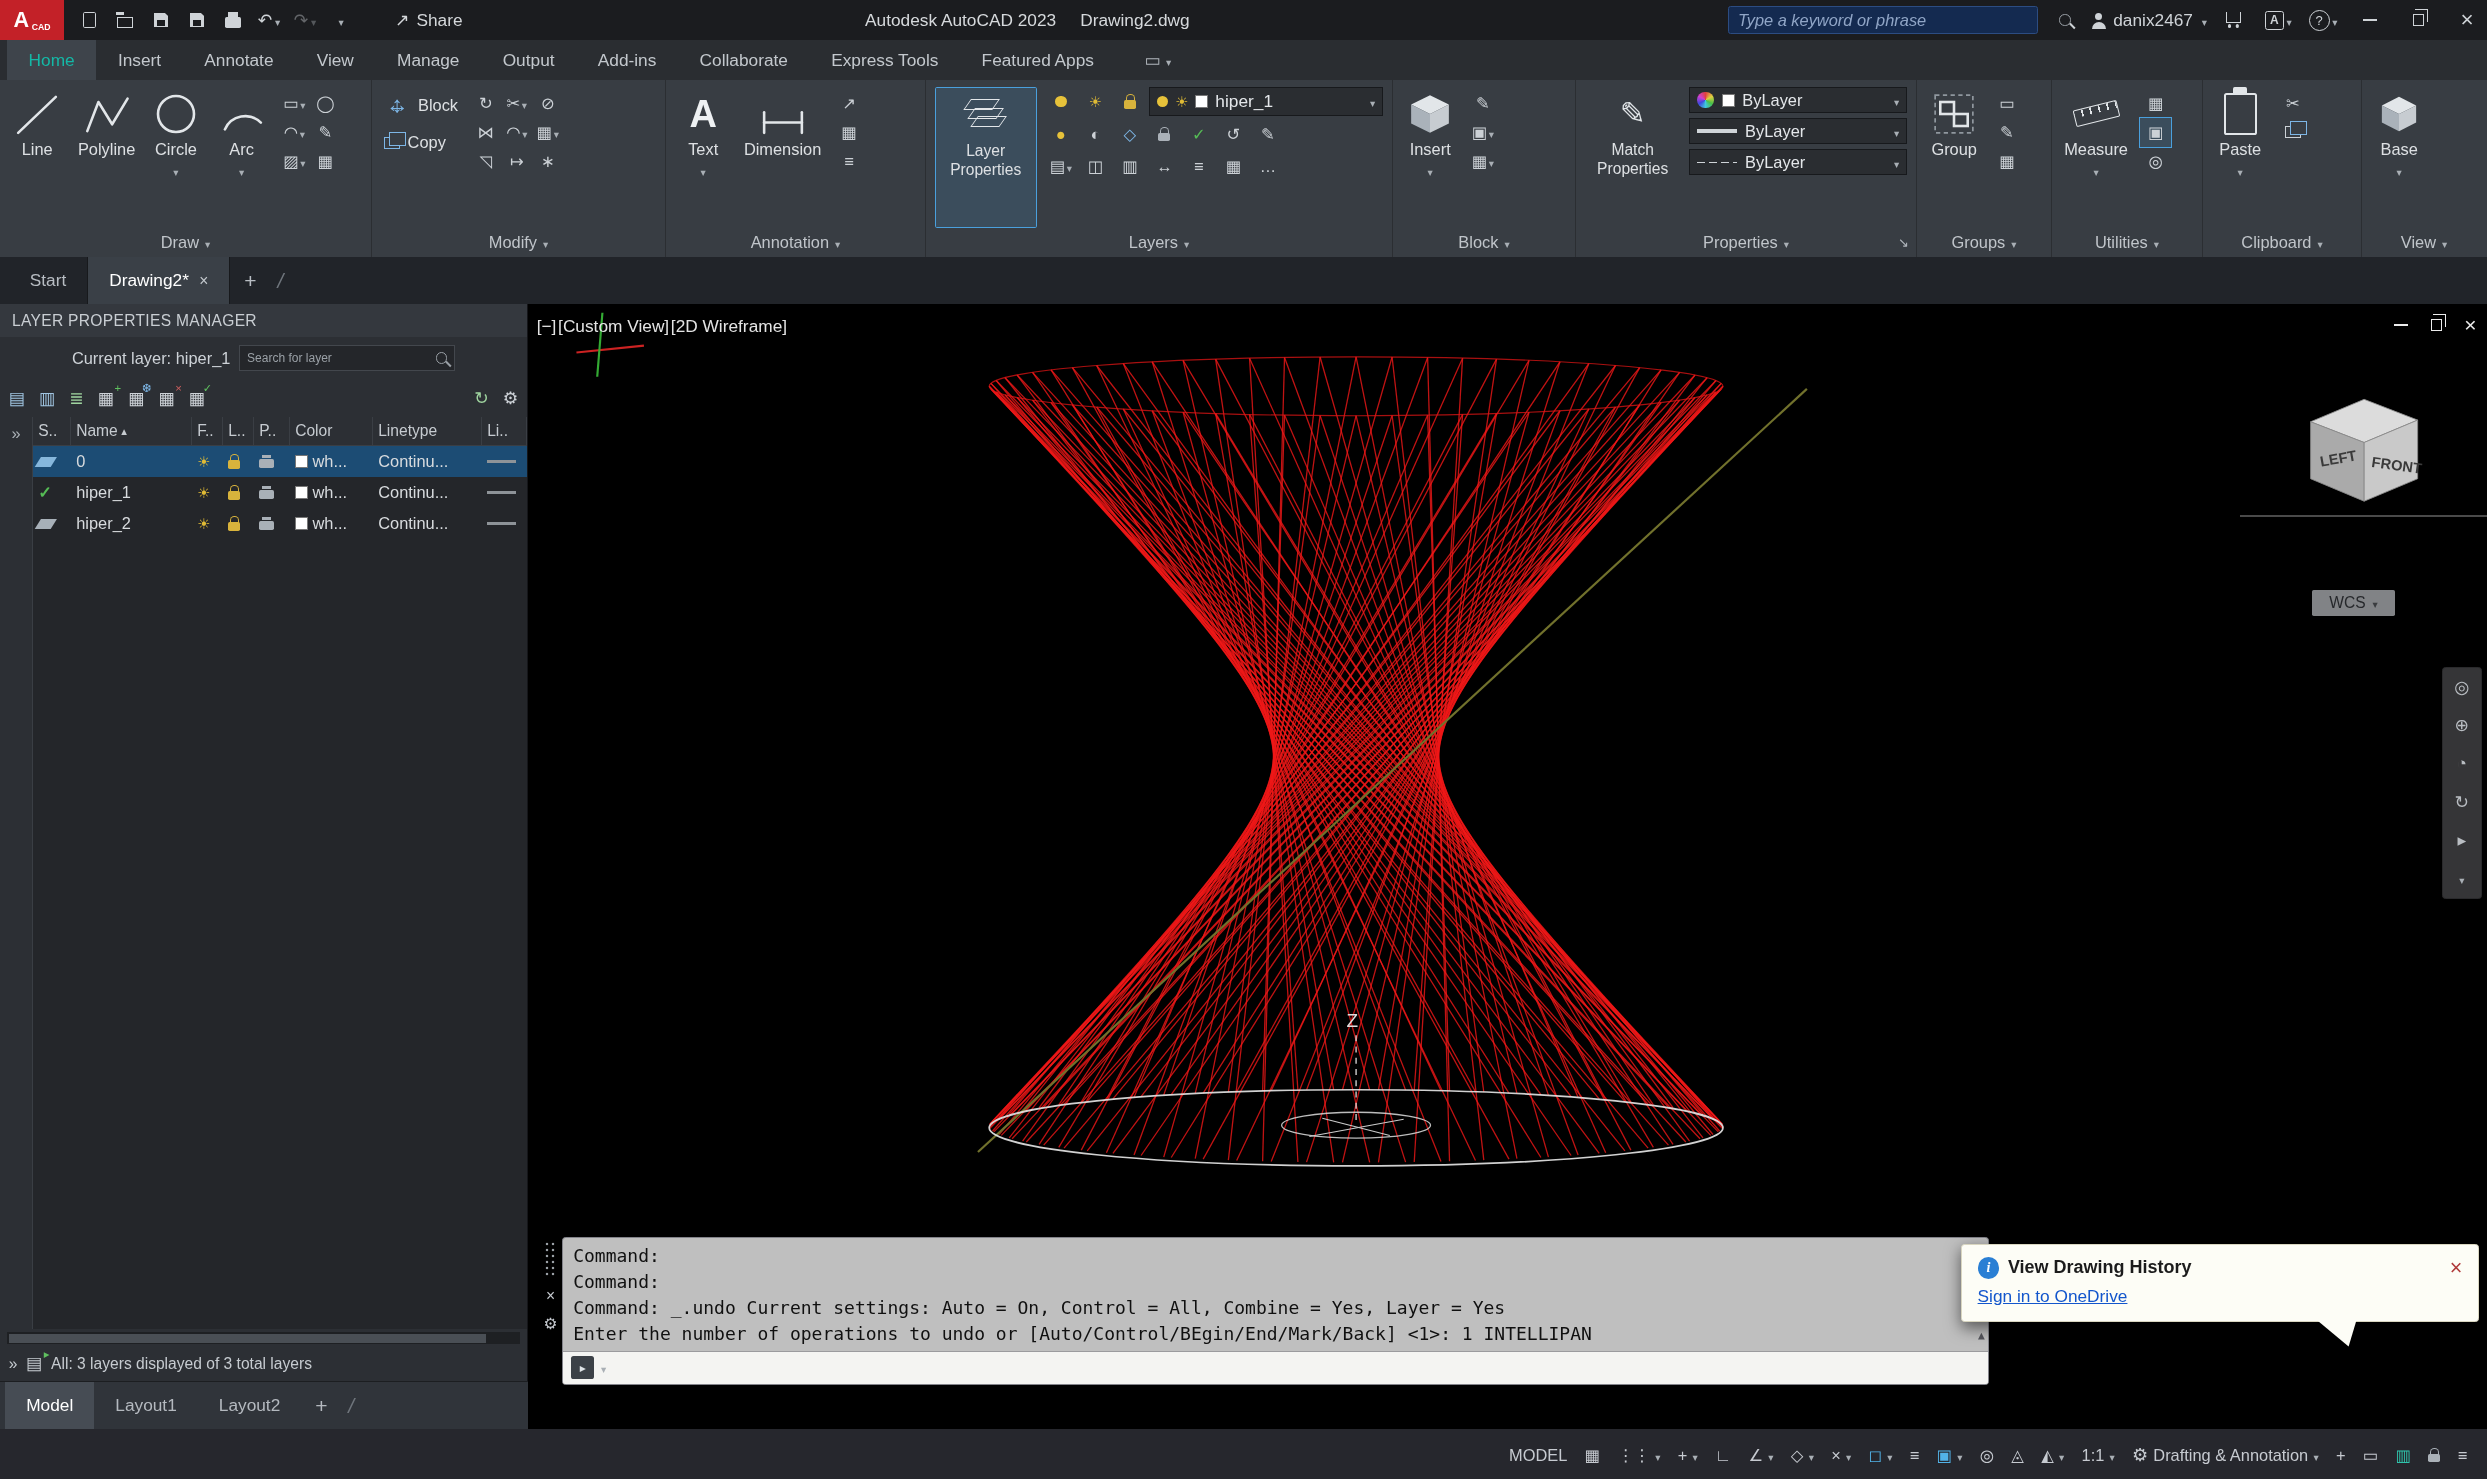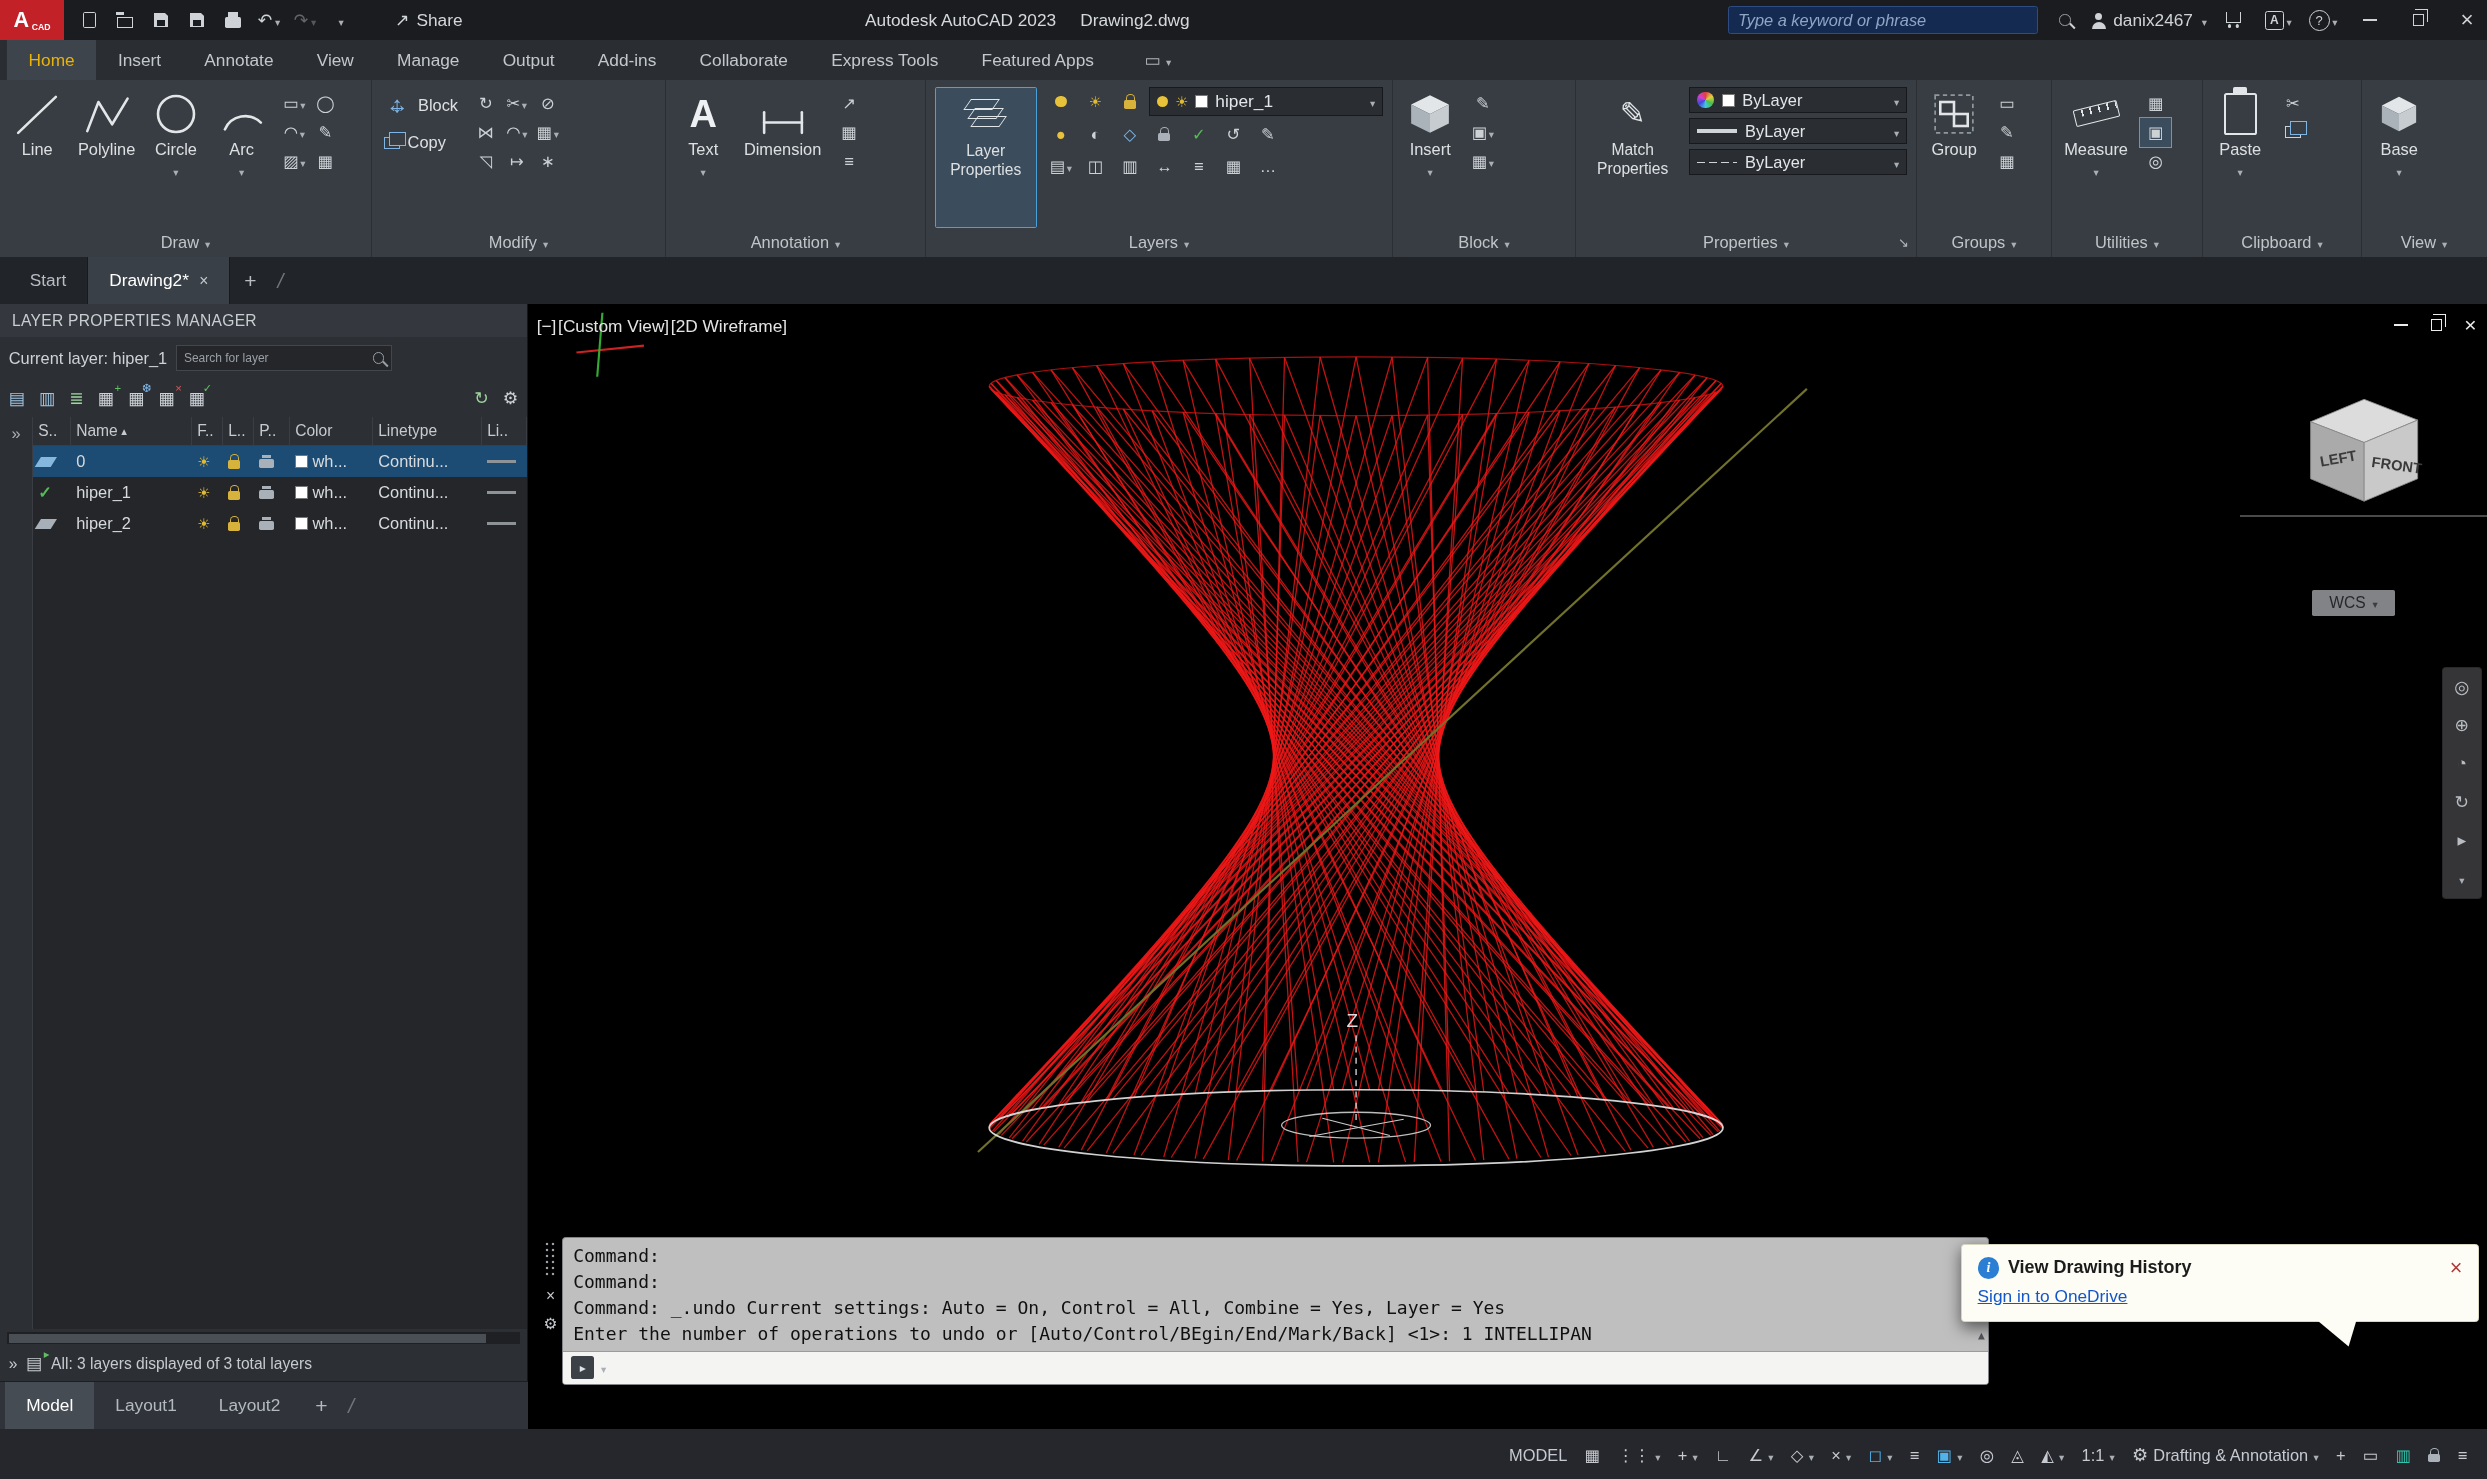--- a/index.html
+++ b/index.html
@@ -56,21 +56,21 @@
   .swatch{width:13px;height:13px;background:#fff;border:0.9px solid #777;flex:none}
   .bulb{width:11.3px;height:11.3px;border-radius:50%;background:#e7c23a;flex:none}
   .sun{color:#e0bb35;font-size:14.7px}
   .wheel{width:16.4px;height:16.4px;border-radius:50%;background:conic-gradient(#e04040,#e0d040,#48c048,#40c8e0,#4048e0,#d040d0,#e04040);flex:none}
   .lpar{width:16.4px;height:9.5px;background:#86b7dc;transform:skewX(-32deg);flex:none}
   .lpar.gray{background:#a7b0b8}
 
   
   #rtabs{height:40px;background:#2a2d31;display:flex;align-items:stretch;padding-left:7px;font-size:17.3px;color:#c3c8cd}
   .rtab{display:flex;align-items:center;padding:0 21.6px}
-  .rtab.active{background:#3e444b;color:#eab308}
+  .rtab.active{background:#3e444b;color:#14b8a6}
   .rtab-toggle{display:flex;align-items:center;gap:5.2px;margin-left:29px;color:#aeb4ba}
 
   
   #ribbon{height:177px;background:#383d43;display:flex;color:#dde0e3;position:relative}
   .panel{border-right:0.9px solid #2b2e32;display:flex;flex-direction:column;flex:none}
   .pbody{flex:1;display:flex;padding:7px 8.7px 0;gap:8.7px}
   .plabel{height:29px;display:flex;align-items:center;justify-content:center;gap:6px;font-size:16.4px;color:#c0c5ca;position:relative}
   .bigbtn{display:flex;flex-direction:column;align-items:center;gap:1.7px;font-size:16.4px;padding:1.7px 3.5px;text-align:center;line-height:19px}
   .bicon{width:50px;height:50px;display:flex;align-items:center;justify-content:center}
   svg.lineart{stroke:#e2e6e9;stroke-width:3;fill:none;stroke-linecap:round;stroke-linejoin:round}
@@ -103,21 +103,21 @@
   .ftab{display:flex;align-items:center;gap:10.4px;padding:0 21px;border-right:0.9px solid #17191c}
   .ftab.active{background:#3a4047;color:#fff}
   .fplus{width:40px;display:flex;align-items:center;justify-content:center;font-size:21px}
   .fslash{display:flex;align-items:center;font-size:21px;color:#6f757c;font-style:italic;padding:0 7px}
 
   
   #main{display:flex;height:1125px}
   #leftcol{width:528px;display:flex;flex-direction:column;flex:none}
   #palette{flex:1;background:#2c2f34;display:flex;flex-direction:column;border-right:0.9px solid #15161a;font-size:16.4px;color:#ced3d8;overflow:hidden}
   .pal-title{height:33px;background:#34383e;display:flex;align-items:center;padding:0 12px;font-size:15.6px;letter-spacing:0.3px;color:#c9ced3}
-  .pal-row2{height:42px;display:flex;align-items:center;padding:0 8.7px;gap:8.7px;justify-content:flex-start}
+  .pal-row2{height:42px;display:flex;align-items:center;padding:0 8.7px;gap:8.7px;justify-content:center}
   .pal-search{width:216px;height:26px;background:#24262a;border:0.9px solid #43474d;display:flex;align-items:center;padding:0 7px;gap:5.2px}
   .pal-search input{flex:1;background:transparent;border:none;outline:none;color:#e5e5e5;font-size:12px}
   .pal-search input::placeholder{color:#9aa0a6}
   .pal-tools{height:38px;display:flex;align-items:center;padding:0 8.7px;gap:14px}
   .ptool{font-size:17.3px;position:relative}
   .badge{position:absolute;top:-5.2px;right:-7px;font-size:11.3px}
   .spacer{flex:1}
   .ltable{flex:1;background:#24262a;display:flex}
   .lstrip{width:33px;background:#2c2f34;border-right:0.9px solid #3a3e44;display:flex;flex-direction:column;align-items:center;padding-top:7px;color:#aab0b6}
   .lgrid{flex:1;display:flex;flex-direction:column}

